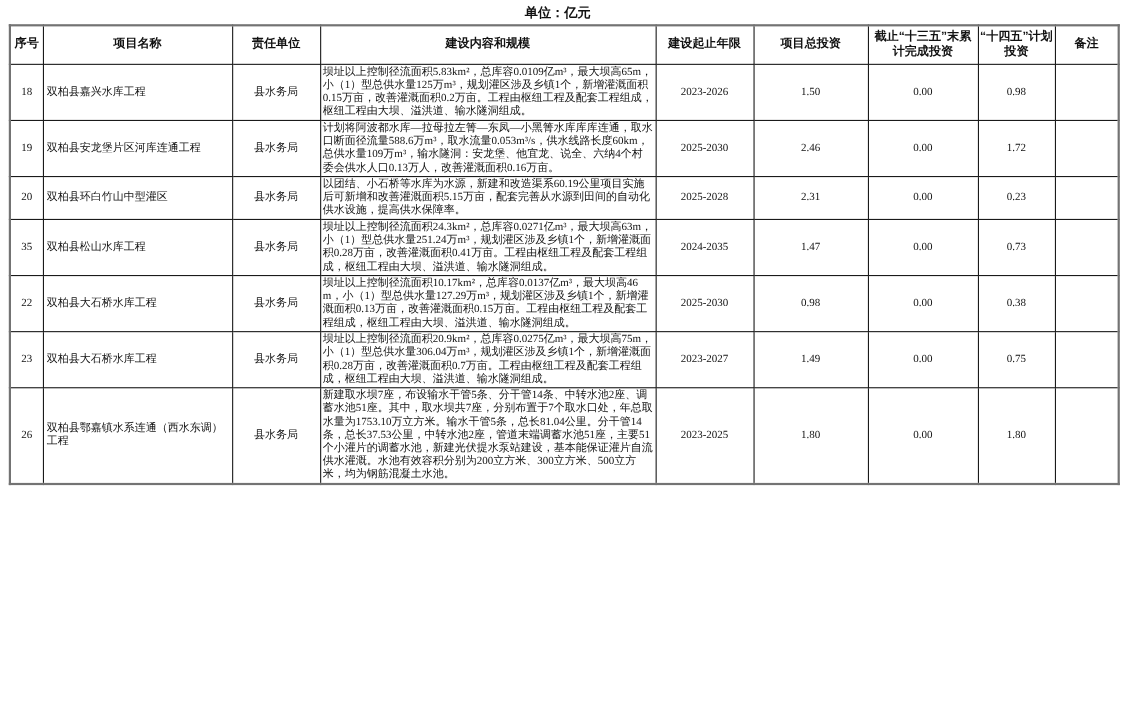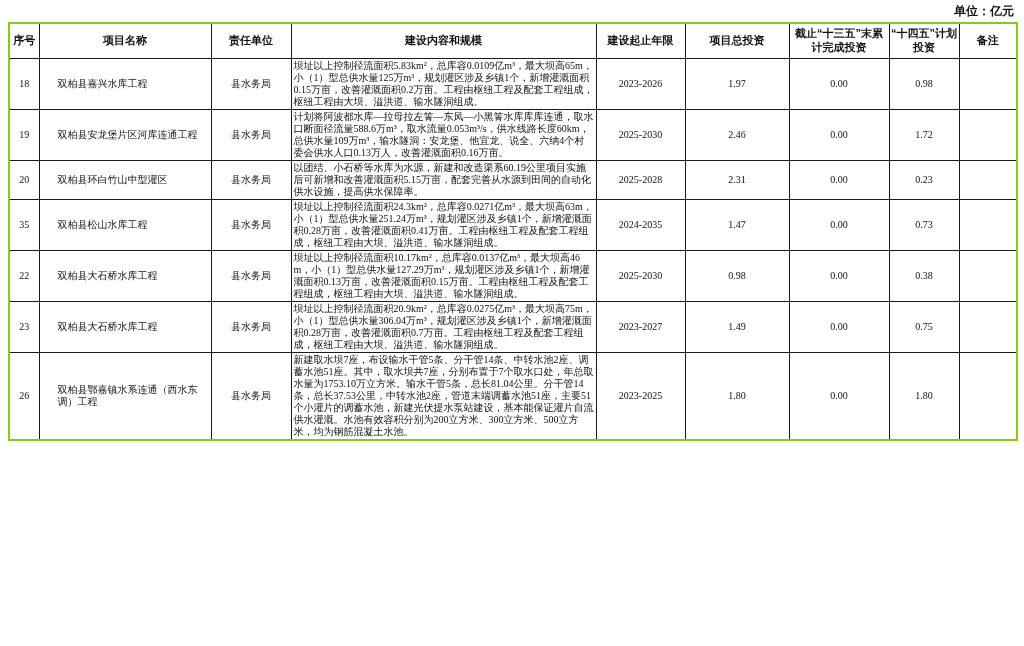--- a/index.html
+++ b/index.html
@@ -2,32 +2,32 @@
 <html><head>
 <meta charset="utf-8">
 <style>
   html,body { margin:0; padding:0; background:#fff; }
   body {
     width:1024px; height:646px; overflow:hidden;
     font-family:"Liberation Serif","DejaVu Serif",serif;
     color:#111;
   }
   .unit-label {
-    text-align:right;
+    text-align:center;
     padding:3px 10px 2px 0;
     font-size:12px;
     font-weight:bold;
     font-family:"Liberation Sans","DejaVu Sans",sans-serif;
   }
   table.main {
     border-collapse:collapse;
     table-layout:fixed;
     width:1008px;
     margin-left:8px;
-    border:2px solid #84cc16;
+    border:2px solid #737373;
   }
   th, td {
     border:1px solid #1a1a1a;
     overflow:hidden;
     word-break:break-all;
   }
   th {
     font-family:"Liberation Sans","DejaVu Sans",sans-serif;
     font-size:11px;
     font-weight:bold;
@@ -38,21 +38,21 @@
     line-height:1.25;
   }
   td {
     font-size:10px;
     line-height:12px;
     padding:1px 2px;
     vertical-align:middle;
   }
   td.c { text-align:center; }
   td.l { text-align:left; }
-  td.name { padding-left:18px; }
+  td.name { padding-left:3px; }
 </style>
 </head>
 <body>
 
 <div class="unit-label">单位：亿元</div>
 
 <table class="main">
   <colgroup>
     <col style="width:30px">
     <col style="width:172px">
@@ -77,21 +77,21 @@
       <th>备注</th>
     </tr>
   </thead>
   <tbody id="table-body">
   <tr>
     <td class="c">18</td>
     <td class="l name">双柏县嘉兴水库工程</td>
     <td class="c">县水务局</td>
     <td class="l">坝址以上控制径流面积5.83km²，总库容0.0109亿m³，最大坝高65m，小（1）型总供水量125万m³，规划灌区涉及乡镇1个，新增灌溉面积0.15万亩，改善灌溉面积0.2万亩。工程由枢纽工程及配套工程组成，枢纽工程由大坝、溢洪道、输水隧洞组成。</td>
     <td class="c">2023-2026</td>
-    <td class="c">1.97</td>
+    <td class="c">1.50</td>
     <td class="c">0.00</td>
     <td class="c">0.98</td>
     <td class="c"></td>
   </tr>
 
   <tr>
     <td class="c">19</td>
     <td class="l name">双柏县安龙堡片区河库连通工程</td>
     <td class="c">县水务局</td>
     <td class="l">计划将阿波都水库—拉母拉左箐—东凤—小黑箐水库库库连通，取水口断面径流量588.6万m³，取水流量0.053m³/s，供水线路长度60km，总供水量109万m³，输水隧洞：安龙堡、他宜龙、说全、六纳4个村委会供水人口0.13万人，改善灌溉面积0.16万亩。</td>

